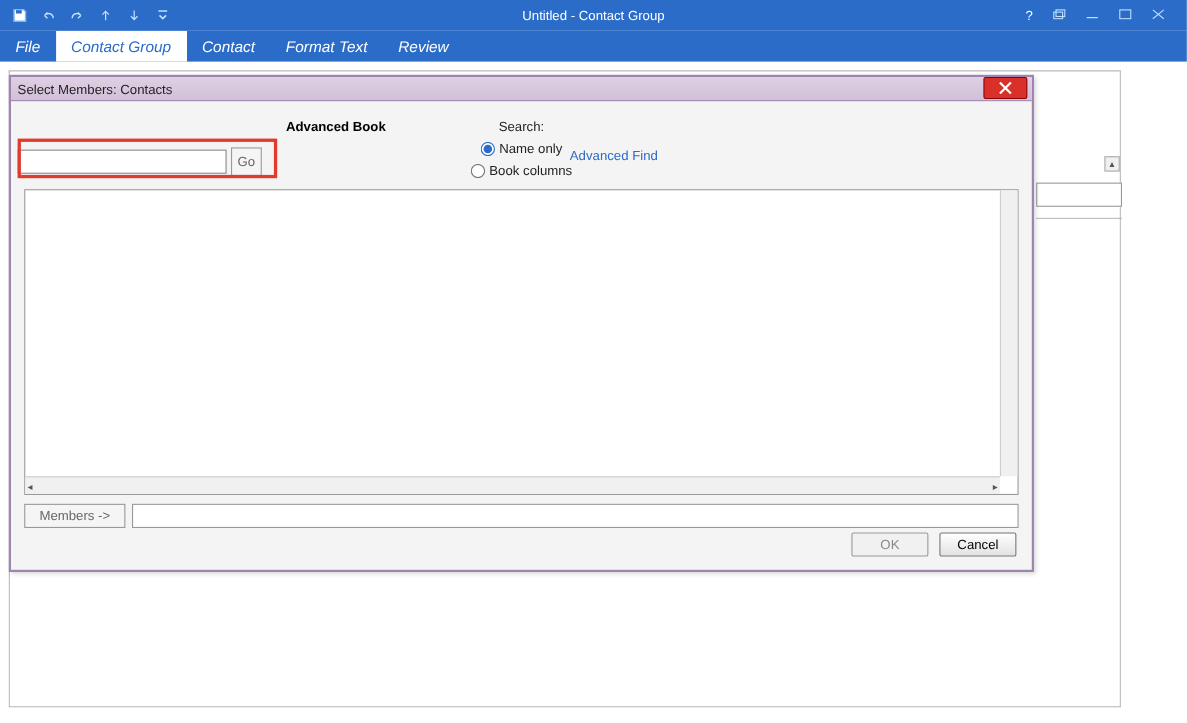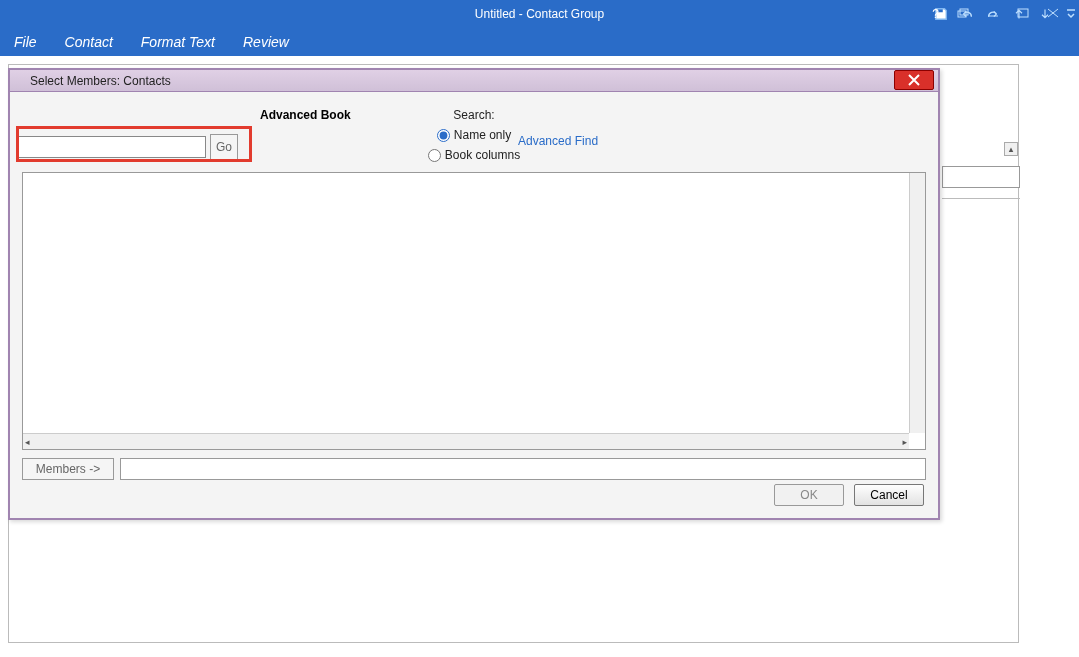--- a/index.html
+++ b/index.html
@@ -1,19 +1,19 @@
 <!DOCTYPE html>
 <html><head>
 <meta charset="utf-8">
 <style>
   * { box-sizing: border-box; margin: 0; padding: 0; font-family: "Segoe UI", Tahoma, sans-serif; }
   body { width: 1079px; height: 657px; background: #fff; overflow: hidden; position: relative; }
 
   
-  .titlebar { height: 28px; background: #2A6CC8; display: flex; align-items: center; color: #fff; font-size: 12px; position: relative; justify-content: flex-end; }
+  .titlebar { height: 28px; background: #2A6CC8; display: flex; align-items: center; color: #fff; font-size: 12px; position: relative; }
   .qat { display: flex; align-items: center; gap: 10px; padding-left: 10px; }
   .qat .icon { width: 16px; height: 16px; display: flex; align-items: center; justify-content: center; }
   .titlebar-title { position: absolute; left: 50%; top: 50%; transform: translate(-50%,-50%); font-size: 12px; }
   .win-controls { position: absolute; right: 0; display: flex; gap: 18px; padding-right: 20px; }
 
   
   .ribbon { height: 28px; background: #2A6CC8; display: flex; align-items: stretch; color: #fff; font-size: 14px; font-style: italic; }
   .ribbon .tab { padding: 0 14px; display: flex; align-items: center; cursor: pointer; }
   .ribbon .tab.active { background: #fff; color: #2A6CC8; }
 
@@ -43,21 +43,21 @@
   }
 
   
   .dialog {
     position: absolute; left: 8px; top: 68px; width: 932px; height: 452px;
     background: #f4f4f4; border: 2px solid #a084b0; box-shadow: 2px 2px 4px rgba(0,0,0,.15);
   }
   .dlg-titlebar {
     height: 22px; background: linear-gradient(#e0d0e5,#d0c0d8);
     border-bottom:1px solid #a084b0;
-    display:flex; align-items:center; padding-left:20px;
+    display:flex; align-items:center; padding-left:6px;
     font-size:12px; color:#222;
   }
   .dlg-close {
     position:absolute; top:0; right:4px; width:40px; height:20px;
     background:#d9302a; border:1px solid #8b0000; border-radius:2px;
     display:flex; align-items:center; justify-content:center; color:#fff; font-weight:bold;
   }
 
   .dlg-body { position:absolute; left:6px; right:6px; top:26px; bottom:6px; }
 
@@ -184,20 +184,21 @@
           <rect x="1" y="1" width="10" height="8"></rect>
         </svg></span>
     <span><svg width="12" height="10" viewBox="0 0 12 10" stroke="#bfe0ff">
           <path d="M1 1l10 8M11 1L1 9"></path>
         </svg></span>
   </div>
 </div>
 
 <div class="ribbon">
   <div class="tab">File</div>
+  <div class="tab active">Contact Group</div>
   <div class="tab">Contact</div>
   <div class="tab">Format Text</div>
   <div class="tab">Review</div>
 </div>
 
 <div class="bg-strip"></div>
 <div class="content-bg"></div>
 <div class="bg-up">▴</div>
 <div class="bg-fields">
   <div class="ln"></div>

